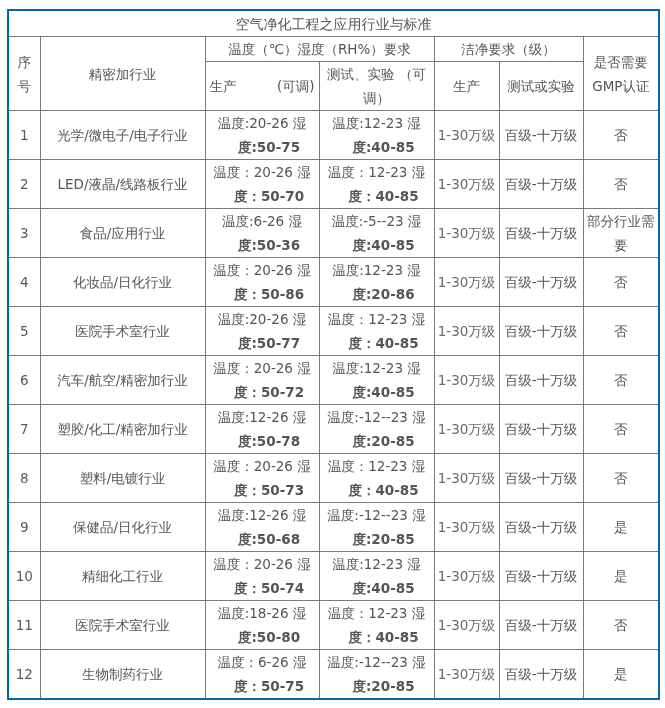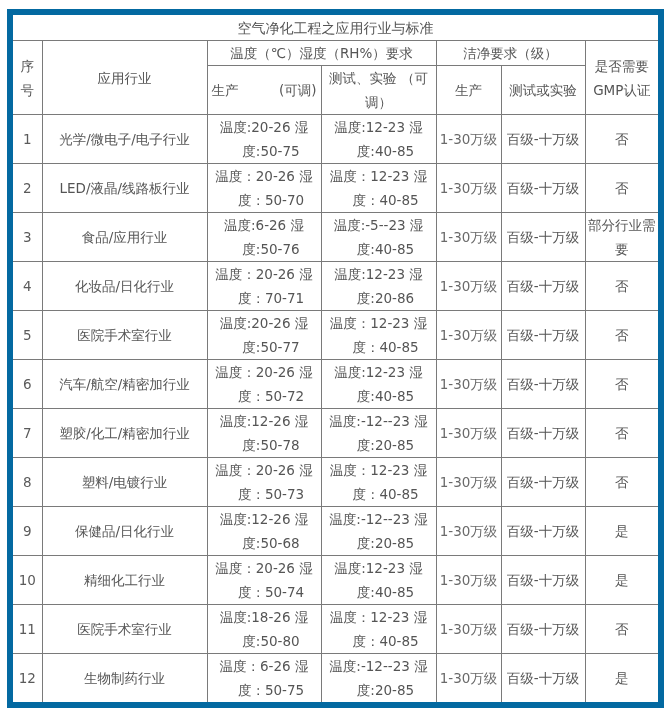--- a/index.html
+++ b/index.html
@@ -1,29 +1,29 @@
 <!DOCTYPE html>
 <html><head>
 <meta charset="utf-8">
 <style>
   html, body { margin:0; padding:0; background:#ffffff; }
   body { width:665px; height:708px; position:relative; overflow:hidden;
          font-family:"DejaVu Sans","Liberation Sans",sans-serif; }
   table.std { position:absolute; left:7px; top:9px; width:651px;
               border-collapse:collapse; table-layout:fixed;
-              border:6px solid #0369a1; color:#555555; font-size:13.5px; }
+              border:2px solid #0369a1; color:#555555; font-size:13.5px; }
   table.std td { border:1px solid #7a7a7a; text-align:center; vertical-align:middle;
                  padding:0 2px; line-height:24px; overflow:hidden; }
   .title-row td { height:25px; font-size:14px; }
   .h2 td { height:24px; }
   .h3 td { height:47px; }
   .data td { height:48px; }
   .temp { line-height:24px; font-size:13.5px; }
   .temp .l1 { display:block; text-align:center; }
-  .temp .l2 { display:block; text-align:center; padding-left:14px; }
+  .temp .l2 { display:block; text-align:center; padding-left:14px;font-weight:bold; }
   .split { display:flex; justify-content:space-between; padding:0 2px; }
   .num { color:#5a5a5a; }
   .grade-prod { color:#6a6a6a; }
 </style>
 </head>
 <body>
 
 <table class="std">
   <colgroup>
     <col style="width:32px">
@@ -33,21 +33,21 @@
       <col style="width:65px">
       <col style="width:84px">
       <col style="width:76px">
   </colgroup>
   <tbody>
       <tr class="title-row">
     <td colspan="7">空气净化工程之应用行业与标准</td>
   </tr>
   <tr class="h2">
     <td rowspan="2">序号</td>
-    <td rowspan="2">应用行业</td>
+    <td rowspan="2">精密加行业</td>
     <td colspan="2"><span>温度（℃）湿度（RH%）要求</span></td>
     <td colspan="2">洁净要求（级）</td>
     <td rowspan="2">
       <div>是否需要</div>
       <div>GMP认证</div>
     </td>
   </tr>
   <tr class="h3">
     <td>
       <div class="split">
@@ -91,37 +91,37 @@
     <td class="grade-prod">1-30万级</td>
     <td>百级-十万级</td>
     <td>否</td>
   </tr>
 
   <tr class="data">
     <td class="num">3</td>
     <td>食品/应用行业</td>
     <td class="temp">
       <span class="l1">温度:6-26  湿</span>
-      <span class="l2">度:50-76</span>
+      <span class="l2">度:50-36</span>
     </td>
     <td class="temp">
       <span class="l1">温度:-5--23  湿</span>
       <span class="l2">度:40-85</span>
     </td>
     <td class="grade-prod">1-30万级</td>
     <td>百级-十万级</td>
     <td>部分行业需要</td>
   </tr>
 
   <tr class="data">
     <td class="num">4</td>
     <td>化妆品/日化行业</td>
     <td class="temp">
       <span class="l1">温度：20-26 湿</span>
-      <span class="l2">度：70-71</span>
+      <span class="l2">度：50-86</span>
     </td>
     <td class="temp">
       <span class="l1">温度:12-23  湿</span>
       <span class="l2">度:20-86</span>
     </td>
     <td class="grade-prod">1-30万级</td>
     <td>百级-十万级</td>
     <td>否</td>
   </tr>
 

